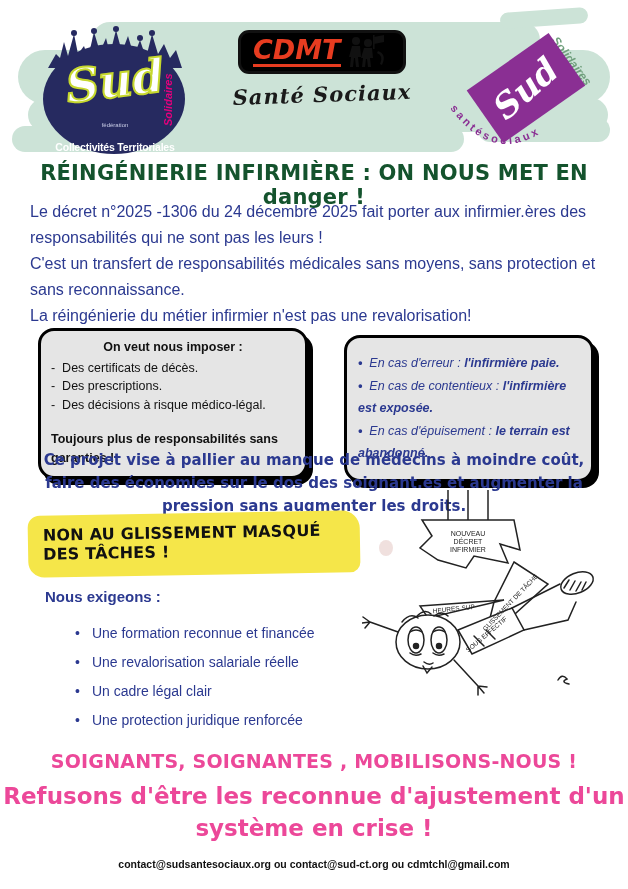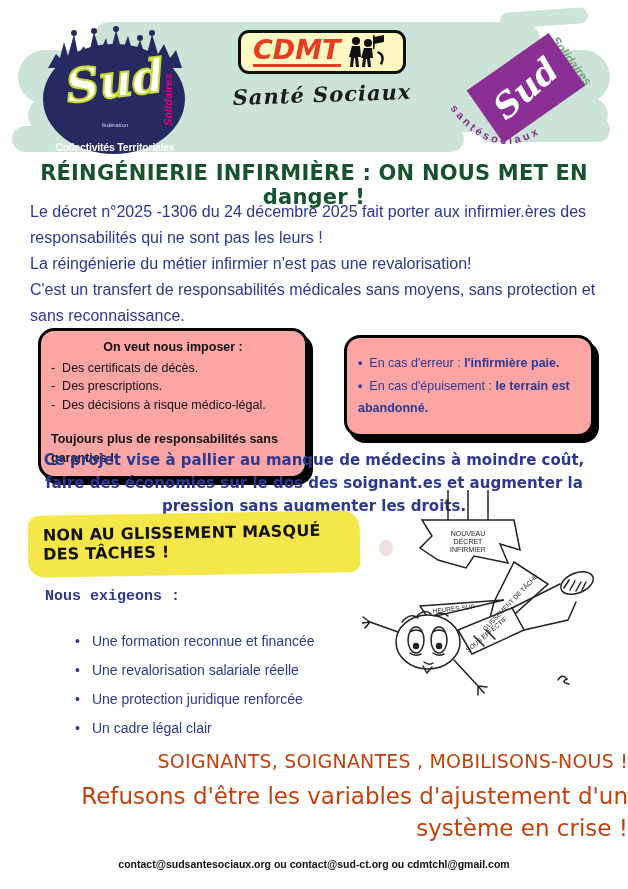--- a/index.html
+++ b/index.html
@@ -26,21 +26,21 @@
   .sud-solidaires{position:absolute;left:122px;top:30px;height:72px;
             writing-mode:vertical-rl;transform:rotate(180deg);
             color:#e5007d;font-style:italic;font-weight:bold;font-size:11px;}
   .sud-fede{position:absolute;left:0;bottom:28px;width:100%;text-align:center;
             color:#c9cde6;font-size:6px;}
   .sud-collec{position:absolute;left:0;bottom:3px;width:100%;text-align:center;
             color:#fff;font-weight:bold;font-size:10.5px;letter-spacing:-0.2px;}
 
   
   .logo-cdmt{position:absolute;left:238px;top:30px;width:176px;height:84px;}
-  .cdmt-box{position:absolute;left:0;top:0;width:168px;height:44px;background:#fef9c3;
+  .cdmt-box{position:absolute;left:0;top:0;width:168px;height:44px;background:#000000;
             border:3px solid #111;border-radius:11px;display:flex;align-items:center;
             padding:0 6px 0 12px;box-sizing:border-box;}
   .cdmt-acronym{color:#e73c20;font-style:italic;font-weight:900;font-size:27px;
             font-family:"DejaVu Sans",sans-serif;border-bottom:3px solid #e73c20;
             line-height:0.95;padding-bottom:1px;}
   .cdmt-figs{margin-left:6px;}
   .cdmt-sub{position:absolute;left:-6px;top:52px;width:180px;text-align:center;
             font-family:"DejaVu Serif",serif;font-style:italic;font-weight:bold;
             font-size:21px;color:#1a1a1a;letter-spacing:1px;transform:rotate(-2deg);}
 
@@ -56,50 +56,50 @@
 
   
   .main-title{position:absolute;top:161px;left:0;width:100%;text-align:center;
            color:#14532d;font-size:21px;font-weight:800;letter-spacing:.2px;
            font-family:"DejaVu Sans",sans-serif;}
   .intro{position:absolute;top:199px;left:30px;width:568px;
            color:#2b3990;font-size:16px;line-height:26px;}
   .intro p{margin:0;}
 
   
-  .box{position:absolute;background:#fca5a5;border:3px solid #000;border-radius:16px;
+  .box{position:absolute;background:#e5e5e5;border:3px solid #000;border-radius:16px;
        box-shadow:5px 6px 0 #000;box-sizing:border-box;}
   .impose{left:38px;top:328px;width:270px;padding:7px 10px 9px;color:#111;
           font-size:12.5px;line-height:18.5px;}
   .impose .h{font-weight:bold;text-align:center;margin-bottom:2px;}
   .impose .it::before{content:"-\00a0\00a0";}
   .impose .f{font-weight:bold;margin-top:16px;}
   .cons{left:344px;top:335px;width:250px;padding:14px 8px 14px 11px;color:#2b3990;
-        font-size:12.5px;line-height:22.5px;}
+        font-size:12.5px;line-height:22.5px;font-style:italic;}
   .cons .it::before{content:"\2022\00a0\00a0";font-weight:bold;}
 
   
   .note{position:absolute;top:449px;left:24px;width:580px;text-align:center;
         color:#2b3990;font-weight:bold;font-size:15px;line-height:23px;
         font-family:"DejaVu Sans",sans-serif;}
   .banner{position:absolute;left:28px;top:513px;width:332px;height:62px;background:#f5e649;
         border-radius:12px 18px 10px 16px;transform:rotate(-1deg);}
   .banner .t{padding:10px 0 0 15px;color:#111;font-weight:900;font-size:16px;
         letter-spacing:.2px;font-family:"DejaVu Sans",sans-serif;}
   .demands{position:absolute;left:45px;top:588px;width:330px;color:#2b3990;}
-  .demands .h{font-weight:bold;font-size:15px;margin:0 0 28px 0;font-family:Liberation Mono, monospace;}
+  .demands .h{font-weight:bold;font-size:15px;margin:0 0 20px 0;}
   .demands .it{font-size:14px;margin:0 0 13px 30px;}
   .demands .it::before{content:"\2022";margin-right:12px;}
 
   
   .cartoon{position:absolute;left:362px;top:490px;}
 
   
-  .callout{position:absolute;top:750px;left:0;width:100%;text-align:right;color:#c2410c;
-        font-weight:400;font-family:"DejaVu Sans",sans-serif;}
+  .callout{position:absolute;top:750px;left:0;width:100%;text-align:center;color:#ec4899;
+        font-weight:700;font-family:"DejaVu Sans",sans-serif;}
   .callout .l1{font-size:19px;margin-bottom:9px;letter-spacing:.2px;}
   .callout .l2{font-size:23px;line-height:31px;}
   .callout .l3{font-size:23px;line-height:33px;}
   .contacts{position:absolute;top:858px;left:0;width:100%;text-align:center;
         font-size:10.5px;font-weight:bold;color:#111;}
 </style>
 </head>
 <body>
 
 <div class="page">
@@ -157,49 +157,50 @@
       <text font-size="11" font-weight="bold" fill="#8a2f93" font-family="Liberation Sans, sans-serif">
         <textPath href="#ssArc">s a n t é   s o c i a u x</textPath>
       </text>
     </svg>
   </div>
 
   <div class="main-title">RÉINGÉNIERIE INFIRMIÈRE : ON NOUS MET EN danger !</div>
 
   <div class="intro">
     <p>Le décret n°2025 -1306 du 24 décembre 2025 fait porter aux infirmier.ères des responsabilités qui ne sont pas les leurs !</p>
+    <p>C'est un transfert de responsabilités médicales sans moyens, sans protection et sans  reconnaissance.</p>
     <p>La réingénierie du métier infirmier n'est pas une revalorisation!</p>
-    <p>C'est un transfert de responsabilités médicales sans moyens, sans protection et sans  reconnaissance.</p>
   </div>
 
   <div class="box impose">
     <div class="h">On veut nous imposer :</div>
     <div class="it">Des certificats de décès.</div>
     <div class="it">Des prescriptions.</div>
     <div class="it">Des décisions à risque médico-légal.</div>
     <div class="f">Toujours plus de responsabilités sans garanties !</div>
   </div>
 
   <div class="box cons">
     <div class="it"><span>En cas d'erreur : </span><b>l'infirmière paie.</b></div>
+    <div class="it"><span>En cas de contentieux : </span><b>l'infirmière est exposée.</b></div>
     <div class="it"><span>En cas d'épuisement : </span><b>le terrain est abandonné.</b></div>
   </div>
 
   <div class="note">Ce projet vise à pallier au manque de médecins à moindre coût, faire des économies sur le dos des soignant.es et augmenter la pression sans augmenter les droits.</div>
 
   <div class="banner">
     <div class="t">NON AU GLISSEMENT MASQUÉ DES TÂCHES !</div>
   </div>
 
   <div class="demands">
     <div class="h">Nous exigeons :</div>
     <div class="it">Une formation reconnue et financée</div>
     <div class="it">Une revalorisation salariale réelle</div>
+    <div class="it">Un cadre légal clair</div>
     <div class="it">Une protection juridique renforcée</div>
-    <div class="it">Un cadre légal clair</div>
   </div>
 
   <svg class="cartoon" width="258" height="225" viewBox="0 0 258 225">
     <g stroke="#222" stroke-width="1.5" fill="none" stroke-linecap="round">
 
       <line x1="86" y1="0" x2="86" y2="30"></line>
         <line x1="106" y1="0" x2="106" y2="30"></line>
         <line x1="126" y1="0" x2="126" y2="30"></line>
 
       <ellipse cx="24" cy="58" rx="7" ry="8" fill="#e9d3d0" stroke="none" opacity="0.7"></ellipse>
@@ -239,19 +240,19 @@
       <text x="106" y="54" font-size="7">DÉCRET</text>
       <text x="106" y="62" font-size="7">INFIRMIER</text>
       <text x="150" y="114" font-size="6.5" transform="rotate(-46 150 114)">GLISSEMENT DE TÂCHE</text>
       <text x="92" y="121" font-size="6.5" transform="rotate(-6 92 121)">HEURES SUP</text>
       <text x="126" y="146" font-size="6.5" transform="rotate(-40 126 146)">SOUS EFFECTIF</text>
     </g>
   </svg>
 
   <div class="callout">
     <div class="l1">SOIGNANTS, SOIGNANTES , MOBILISONS-NOUS !</div>
-    <div class="l2">Refusons d'être les variables d'ajustement d'un</div>
+    <div class="l2">Refusons d'être les reconnue d'ajustement d'un</div>
     <div class="l3">système en crise !</div>
   </div>
 
   <div class="contacts">contact@sudsantesociaux.org ou contact@sud-ct.org ou cdmtchl@gmail.com</div>
 
 </div>
 
 </body></html>

